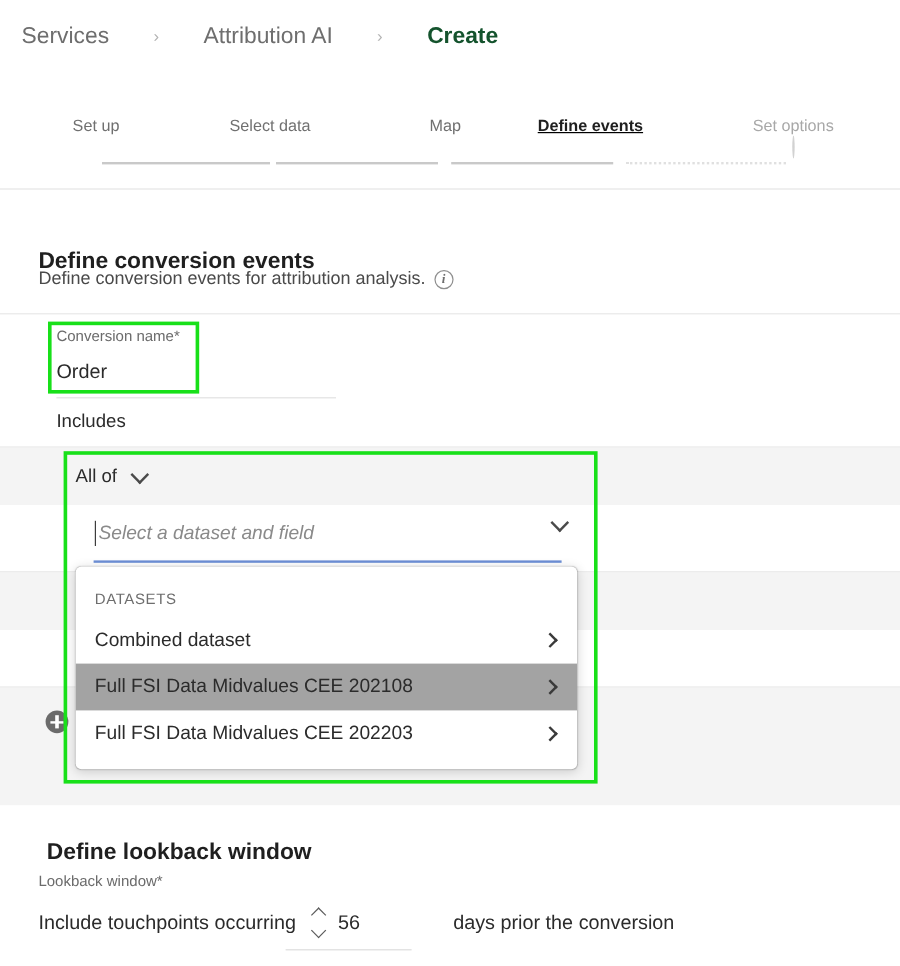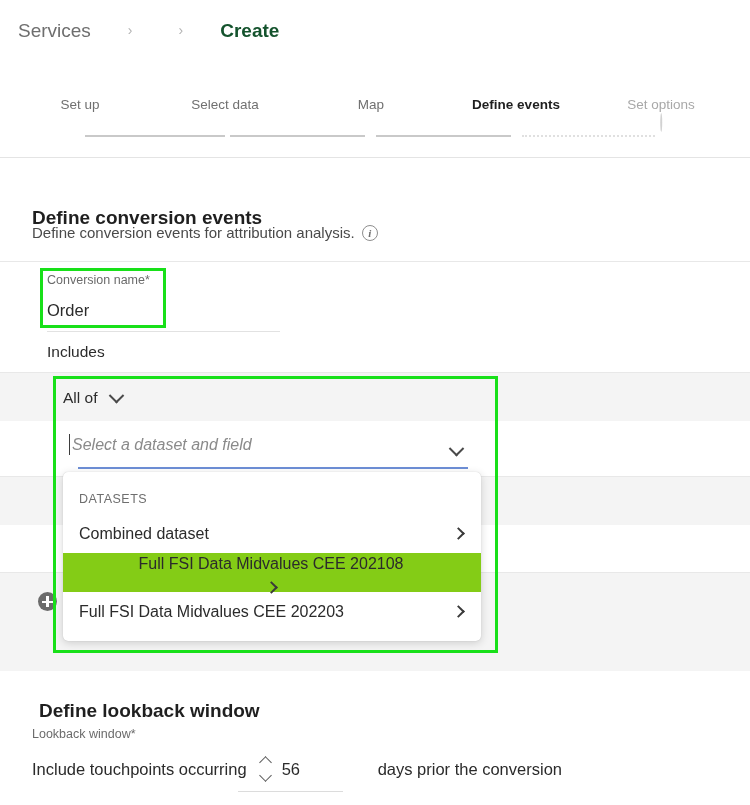--- a/index.html
+++ b/index.html
@@ -201,24 +201,24 @@
 
   .select-shell {
     position: absolute;
     left: 62px; top: 421px;
     width: 420px; height: 52px;
     background: #ffffff;
     border-radius: 4px 4px 0 0;
   }
   .select-inner {
     position: absolute;
-    left: 72px; top: 433px;
+    left: 82px; top: 433px;
     width: 390px;
     display: flex;
-    align-items: flex-end;
+    align-items: flex-start;
     justify-content: space-between;
   }
   .select-placeholder {
     font-size: 16px;
     font-style: italic;
     color: #8a8a8a;
     line-height: 24px;
     position: relative;
   }
   .caret {
@@ -255,21 +255,21 @@
   .dd-item {
     display: flex;
     align-items: center;
     justify-content: space-between;
     padding: 0 18px 0 16px;
     height: 39px;
     font-size: 16px;
     color: #2b2b2b;
     line-height: 22px;
   }
-  .dd-item.hover { background: #84cc16; flex-direction: column; }
+  .dd-item.hover { background: #a3a3a3; }
 
   
   .add-btn {
     position: absolute;
     left: 38px; top: 592px;
     width: 19px; height: 19px;
     border-radius: 50%;
     background: #6b6b6b;
   }
   .add-btn::before, .add-btn::after {
@@ -330,20 +330,21 @@
   }
 </style>
 </head>
 <body>
 
 <div id="root">
 
   <nav class="breadcrumb">
     <span class="crumb">Services</span>
     <span class="crumb-sep">›</span>
+    <span class="crumb">Attribution AI</span>
     <span class="crumb-sep">›</span>
     <span class="crumb current">Create</span>
   </nav>
 
   <div class="stepper">
     <div class="step-line" style="left:85px; width:140px;"></div>
     <div class="step-line" style="left:230px; width:135px;"></div>
     <div class="step-line" style="left:376px; width:135px;"></div>
     <div class="step-line dotted" style="left:522px; width:133px;"></div>
 
@@ -352,21 +353,21 @@
       <span class="step-dot"></span>
     </div>
     <div class="step" style="left:225px;">
       <span class="step-label">Select data</span>
       <span class="step-dot"></span>
     </div>
     <div class="step" style="left:371px;">
       <span class="step-label">Map</span>
       <span class="step-dot"></span>
     </div>
-    <div class="step active" style="left:516px;">
+    <div class="step active" style="left:492px;text-decoration:underline;">
       <span class="step-label">Define events</span>
       <span class="step-dot"></span>
     </div>
     <div class="step upcoming" style="left:661px;">
       <span class="step-label">Set options</span>
       <span class="step-dot"></span>
     </div>
   </div>
   <div class="header-rule"></div>
 

